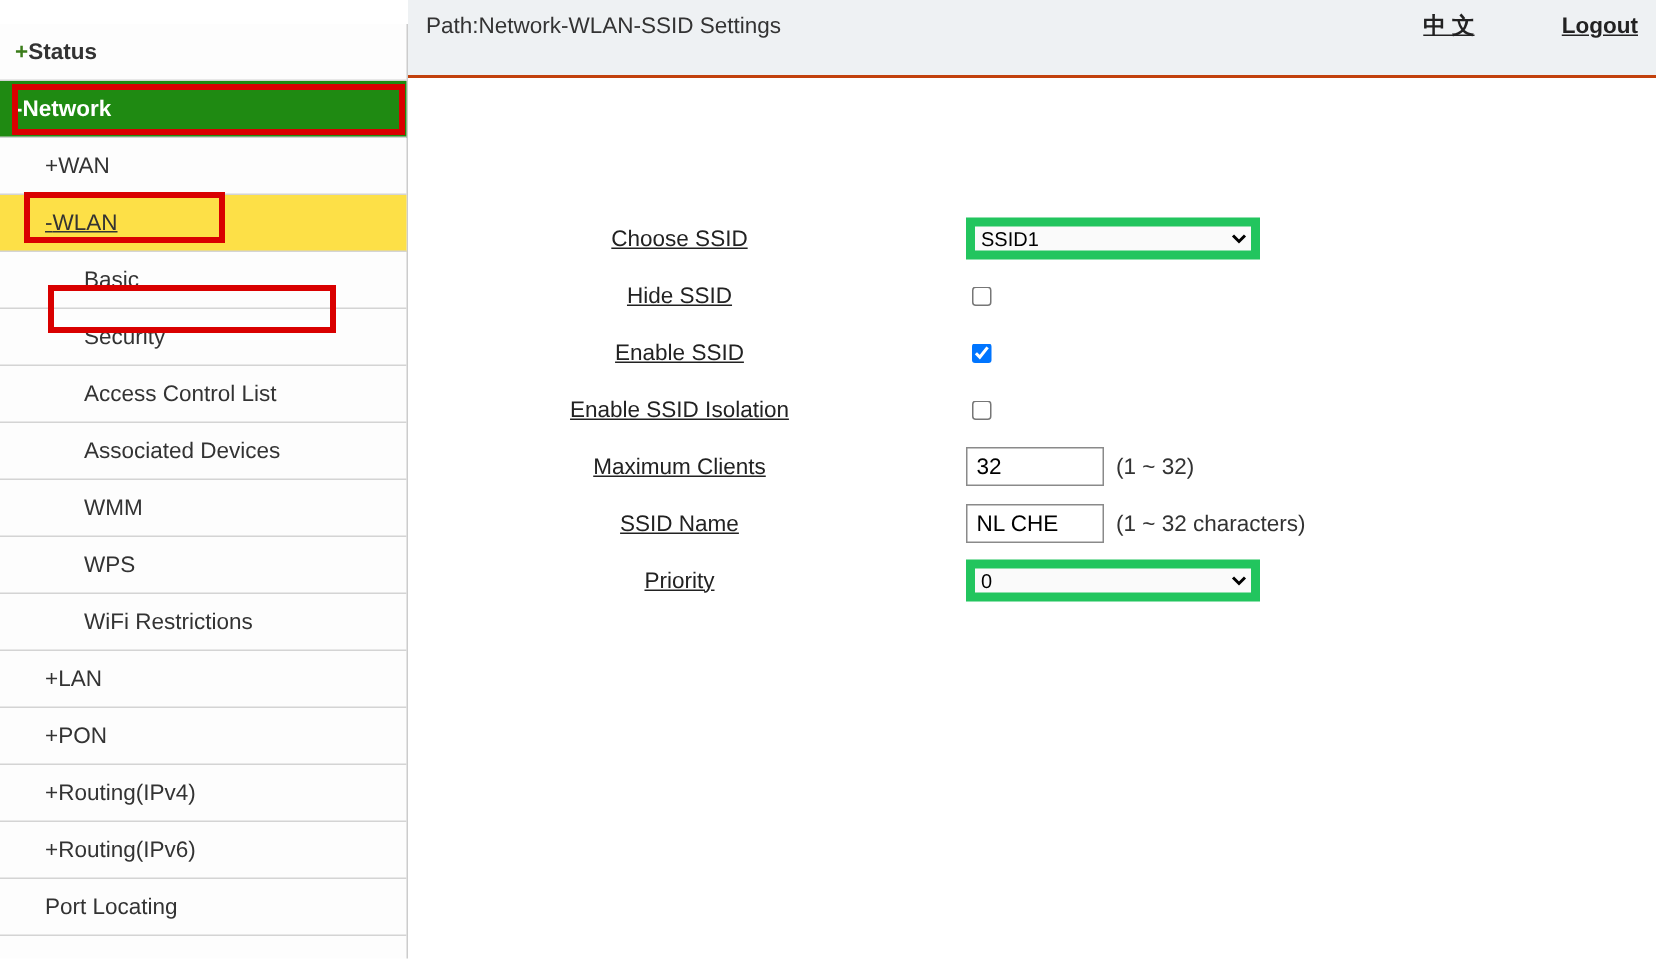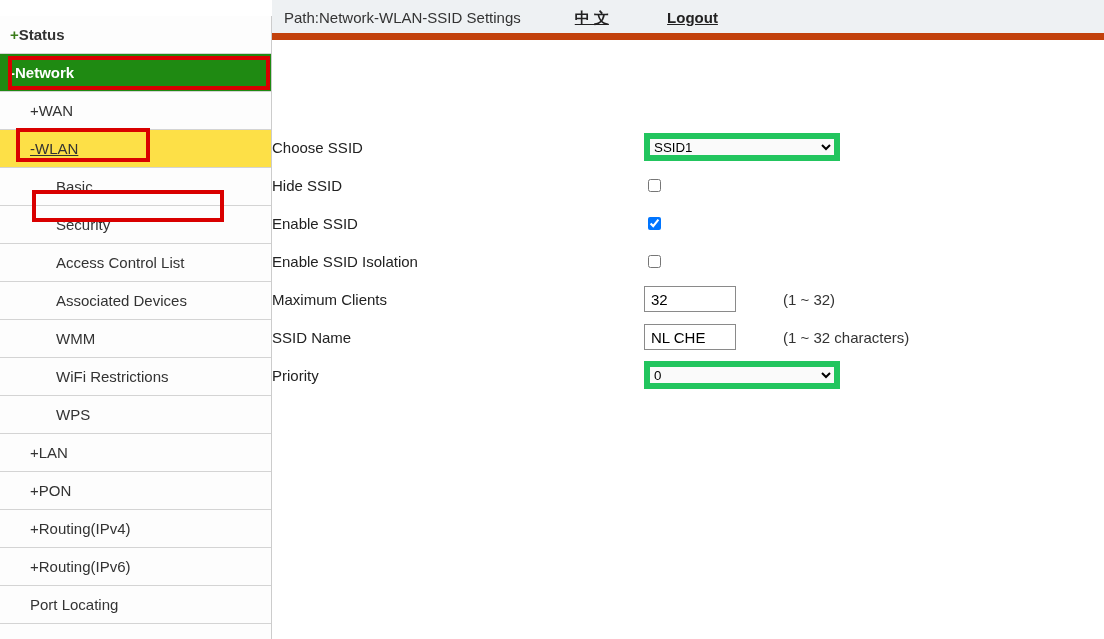--- a/index.html
+++ b/index.html
@@ -53,70 +53,71 @@
 
   .content {
     position: absolute;
     left: 272px;
     top: 0;
     width: 832px;
     height: 639px;
     background: #fff;
   }
   .topbar {
-    height: 40px;
+    height: 52px;
     line-height: 36px;
     background: #eef1f3;
-    border-bottom: 7px solid #c2410c;
+    border-bottom: 2px solid #c2410c;
     padding: 0 12px;
     display: flex;
-    justify-content: flex-start;
+    justify-content: space-between;
   }
   .topbar .path { color: #333; }
   .topbar .links a {
     color: #222;
     text-decoration: underline;
     margin-left: 54px;
     cursor: pointer;
     font-weight: bold;
   }
 
   .form-area {
     padding-top: 88px;
   }
   .form-row {
     display: flex;
     align-items: center;
     height: 38px;
   }
   .form-label {
     width: 372px;
-    text-align: left;
+    text-align: center;
     padding-right: 10px;
     color: #222;
+    text-decoration: underline;
   }
   .form-field {
     display: flex;
     align-items: center;
     gap: 8px;
   }
   select.wide {
     width: 196px;
     height: 28px;
     border: 6px solid #22c55e;
     background: #fafafa;
   }
   input.short {
     width: 92px;
     height: 26px;
     border: 1px solid #8a8a8a;
     padding: 2px 6px;
     font-size: 15px;
   }
-  .hint { color: #333; margin-left: 39px; }
+  .hint { color: #333; }
 </style>
 </head>
 <body>
 
 <div class="sidebar">
   <div class="menu-row lvl1">
     <span class="plus">+</span><span>Status</span>
   </div>
   <div class="menu-row lvl1 active">
     <span class="minus">-</span><span>Network</span>
@@ -125,22 +126,22 @@
     <span class="plus">+</span><span>WAN</span>
   </div>
   <div class="menu-row lvl2 wlan">
     <span>-</span><span>WLAN</span>
   </div>
   <div class="menu-row lvl3"><span>Basic</span></div>
   <div class="menu-row lvl3"><span>Security</span></div>
   <div class="menu-row lvl3"><span>Access Control List</span></div>
   <div class="menu-row lvl3"><span>Associated Devices</span></div>
   <div class="menu-row lvl3"><span>WMM</span></div>
+  <div class="menu-row lvl3"><span>WPS</span></div>
   <div class="menu-row lvl3"><span>WiFi Restrictions</span></div>
-  <div class="menu-row lvl3"><span>WPS</span></div>
   <div class="menu-row lvl2">
     <span class="plus">+</span><span>LAN</span>
   </div>
   <div class="menu-row lvl2">
     <span class="plus">+</span><span>PON</span>
   </div>
   <div class="menu-row lvl2">
     <span class="plus">+</span><span>Routing(IPv4)</span>
   </div>
   <div class="menu-row lvl2">

